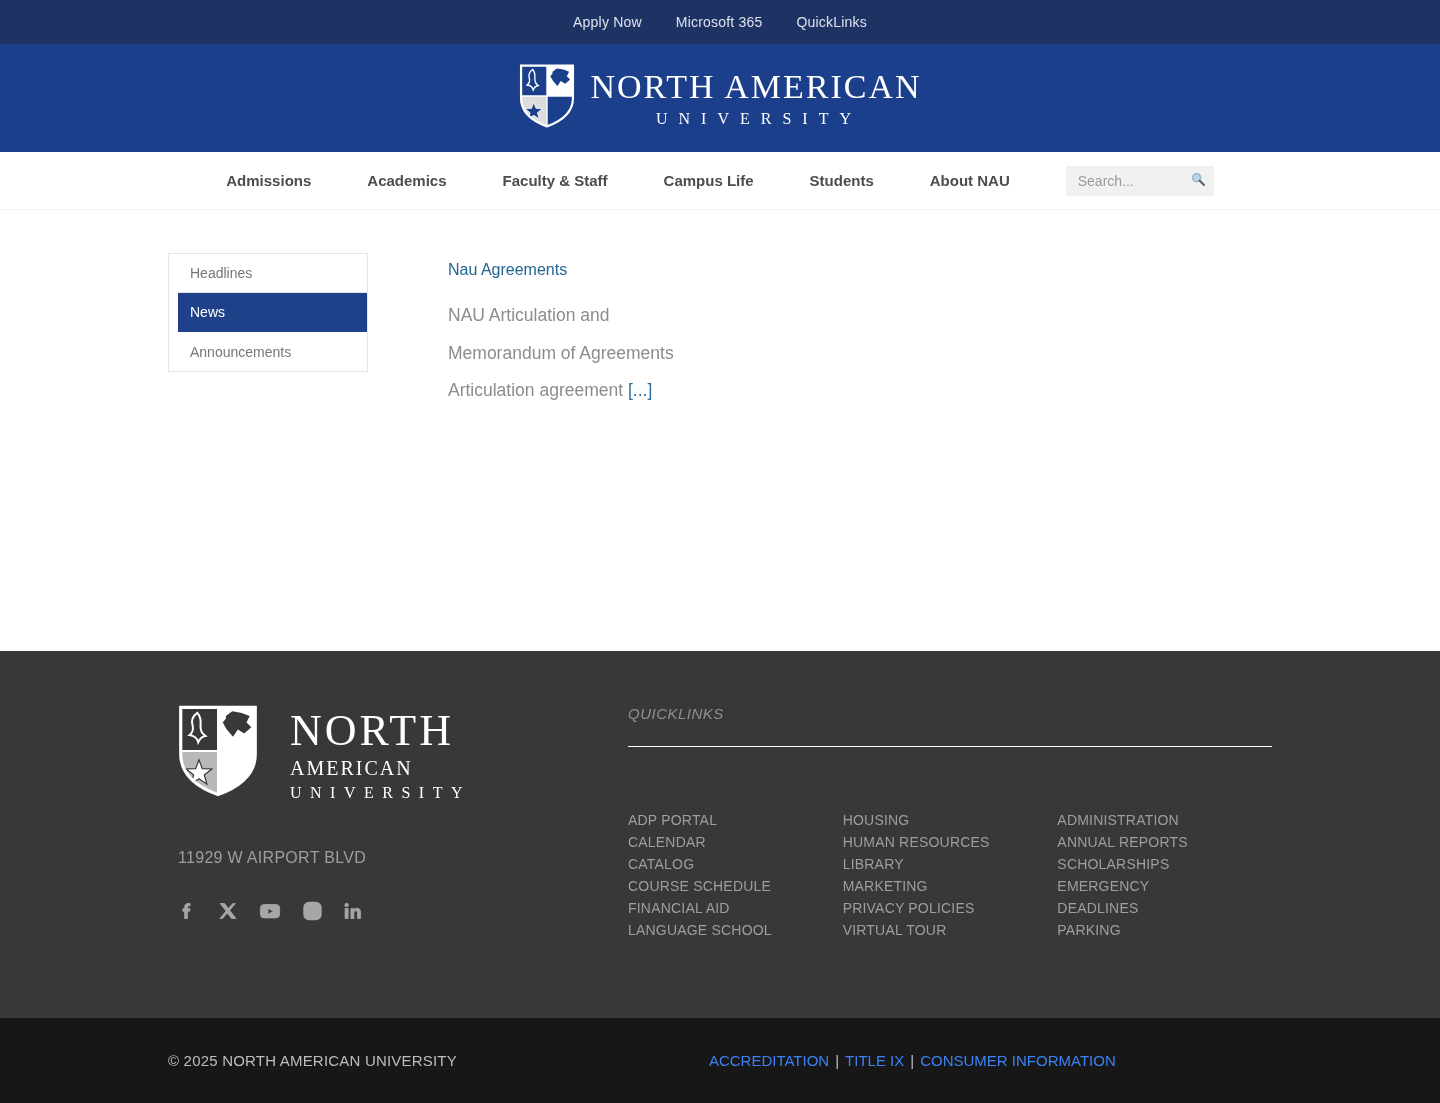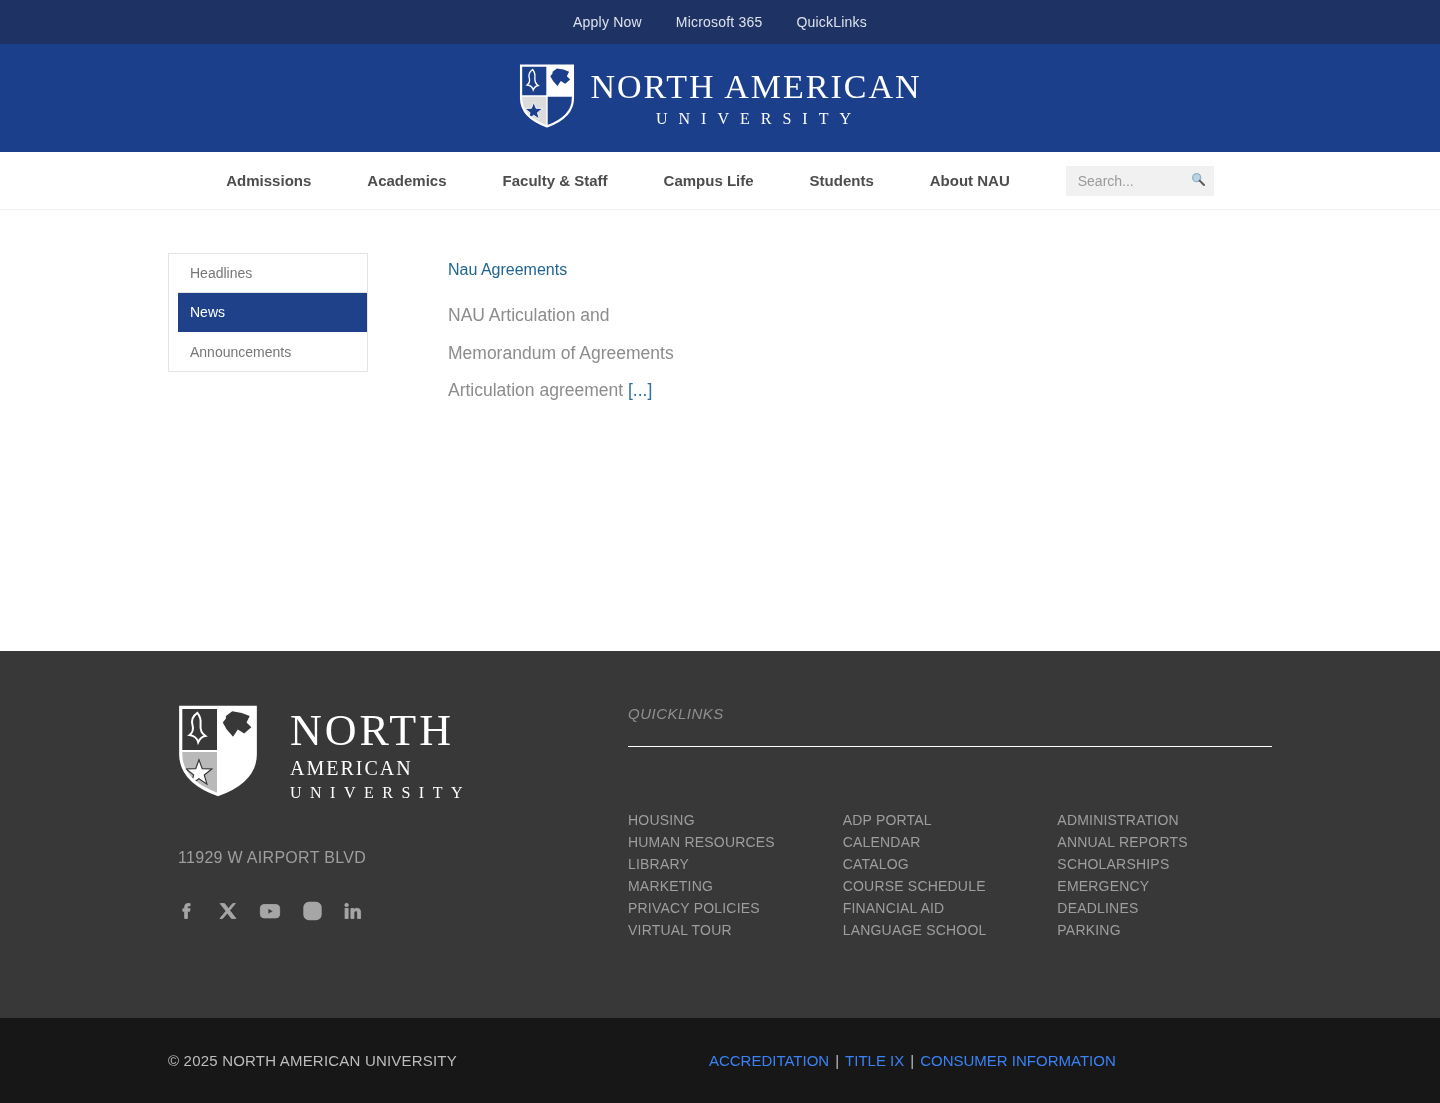--- a/index.html
+++ b/index.html
@@ -208,34 +208,34 @@
             <path d="M9.5 9h3.4v1.7c.6-1 1.9-2 3.8-2 3.2 0 4.4 1.9 4.4 4.9V21h-3.6v-6.5c0-1.6-.6-2.7-2-2.7-1.5 0-2.4 1.1-2.4 2.7V21H9.5V9z"></path>
           </svg>
         </a>
       </div>
     </div>
     <div class="f-right">
       <div class="ql-title">QUICKLINKS</div>
       <hr class="ql-rule">
       <div class="ql-cols">
         <div class="ql-col">
+          <a>ADP PORTAL</a>
+          <a>CALENDAR</a>
+          <a>CATALOG</a>
+          <a>COURSE SCHEDULE</a>
+          <a>FINANCIAL AID</a>
+          <a>LANGUAGE SCHOOL</a>
+        </div>
+        <div class="ql-col">
           <a>HOUSING</a>
           <a>HUMAN RESOURCES</a>
           <a>LIBRARY</a>
           <a>MARKETING</a>
           <a>PRIVACY POLICIES</a>
           <a>VIRTUAL TOUR</a>
-        </div>
-        <div class="ql-col">
-          <a>ADP PORTAL</a>
-          <a>CALENDAR</a>
-          <a>CATALOG</a>
-          <a>COURSE SCHEDULE</a>
-          <a>FINANCIAL AID</a>
-          <a>LANGUAGE SCHOOL</a>
         </div>
         <div class="ql-col">
           <a>ADMINISTRATION</a>
           <a>ANNUAL REPORTS</a>
           <a>SCHOLARSHIPS</a>
           <a>EMERGENCY</a>
           <a>DEADLINES</a>
           <a>PARKING</a>
         </div>
       </div>

